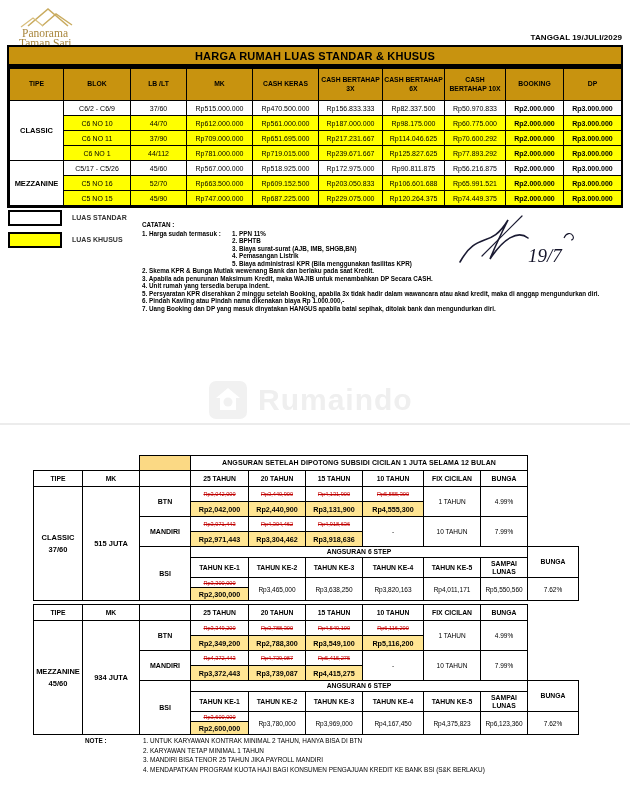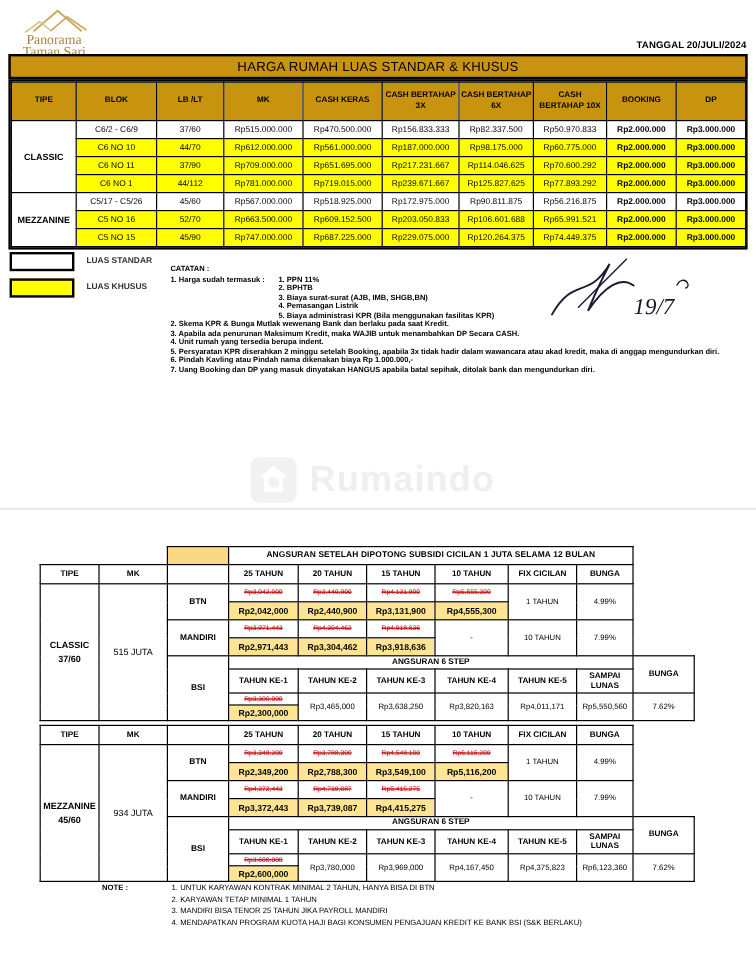--- a/index.html
+++ b/index.html
@@ -5,21 +5,21 @@
   * { margin:0; padding:0; box-sizing:border-box; }
   html,body { background:#fff; }
   body { width:630px; height:800px; font-family:"Liberation Sans",sans-serif; color:#000; position:relative; }
   .page { position:absolute; left:0; top:0; width:630px; height:800px; background:#fff; overflow:hidden; }
 
   
   .logo { position:absolute; left:12px; top:5px; width:116px; height:44px; }
   .date-label { position:absolute; right:8px; top:33px; font-size:8px; font-weight:bold; letter-spacing:.1px; }
   .title-bar { position:absolute; left:7px; top:45px; width:616px; height:21px; background:var(--gold,#C8930F);
                border:2px solid #000; display:flex; align-items:center; justify-content:center;
-               font-size:11px; font-weight:normal; letter-spacing:.2px; }
+               font-size:11px; font-weight:bold; letter-spacing:.2px; }
 
   
   .t1wrap { position:absolute; left:7px; top:66px; width:616px; border:2px solid #000; }
   table { border-collapse:collapse; table-layout:fixed; }
   .t1 { width:612px; }
   .t1 th, .t1 td { border:1px solid #000; text-align:center; vertical-align:middle; overflow:hidden; padding:0 1px; }
   .t1 th { background:var(--gold,#C8930F); font-size:6.8px; font-weight:bold; height:32px; line-height:1.3; }
   .t1 td { font-size:7px; height:15px; white-space:nowrap; }
   .t1 td.tipe { font-weight:bold; font-size:7.5px; background:#fff; }
   .t1 tr.hl td { background:var(--yellow,#FFFF00); }
@@ -42,21 +42,21 @@
   .wm-text { font-size:30px; font-weight:bold; color:var(--watermark,#EFEFEF); letter-spacing:1px; }
   .divider { position:absolute; left:0; top:423px; width:630px; height:2px; background:#ECECEC; }
 
   
   .t2 { position:absolute; }
   .t2 td { border:1px solid #000; text-align:center; vertical-align:middle; overflow:hidden; padding:0 1px; font-size:6.5px; height:15px; white-space:nowrap; }
   .t2 td.hdr { font-weight:bold; font-size:6.8px; background:#fff; line-height:1.15; }
   .t2 td.subsidy { font-size:7px; letter-spacing:.1px; }
   .t2 td.bank { font-weight:bold; font-size:7px; background:#fff; }
   .t2 td.tipecell { font-weight:bold; font-size:7.5px; line-height:1.5; white-space:normal; }
-  .t2 td.mkcell { font-weight:normal; font-size:7.5px;margin-left:24px; }
+  .t2 td.mkcell { font-weight:bold; font-size:7.5px;margin-left:24px; }
   .t2 td.strike { color:var(--red,#C00000); text-decoration:line-through; font-size:5.6px; height:13px; }
   .t2 td.hlc { background:var(--amber,#FFE593); font-weight:bold; font-size:7.2px; height:15px; }
   .t2 td.tan { background:var(--tan,#FBD984); }
   .t2 td.noborder { border:none; background:transparent; }
   .t2 tr.rA td { height:15px; }
   .t2 tr.rB td { height:16px; }
   .t2 tr.shdr td { height:11px; }
   .t2 tr.sub td { height:20px; white-space:normal; }
   .t2 tr.sstrike td { height:10px; }
   .t2 tr.shl td { height:13px; }
@@ -71,21 +71,21 @@
 <div class="page">
 
   <svg class="logo" viewBox="0 0 116 44">
     <path d="M16,21 L36,4 L56,21" fill="none" stroke="#C9AB5F" stroke-width="1.6"></path>
     <path d="M30,21 L44,9 L60,20" fill="none" stroke="#C9AB5F" stroke-width="1.4"></path>
     <path d="M9,22 L21,13 L31,21" fill="none" stroke="#D8BE7C" stroke-width="1.2"></path>
     <text x="10" y="32" font-family="Liberation Serif, serif" font-size="11.5" fill="#A8853B">Panorama</text>
     <text x="7" y="42" font-family="Liberation Serif, serif" font-size="11.5" fill="#A8853B">Taman Sari</text>
   </svg>
 
-  <div class="date-label">TANGGAL 20/JULI/2024</div>
+  <div class="date-label">TANGGAL 19/JULI/2029</div>
 
   <div class="title-bar">HARGA RUMAH LUAS STANDAR &amp; KHUSUS</div>
 
   <div class="t1wrap">
     <table class="t1">
       <colgroup>
           <col style="width:54px">
           <col style="width:67px">
           <col style="width:56px">
           <col style="width:66px">

